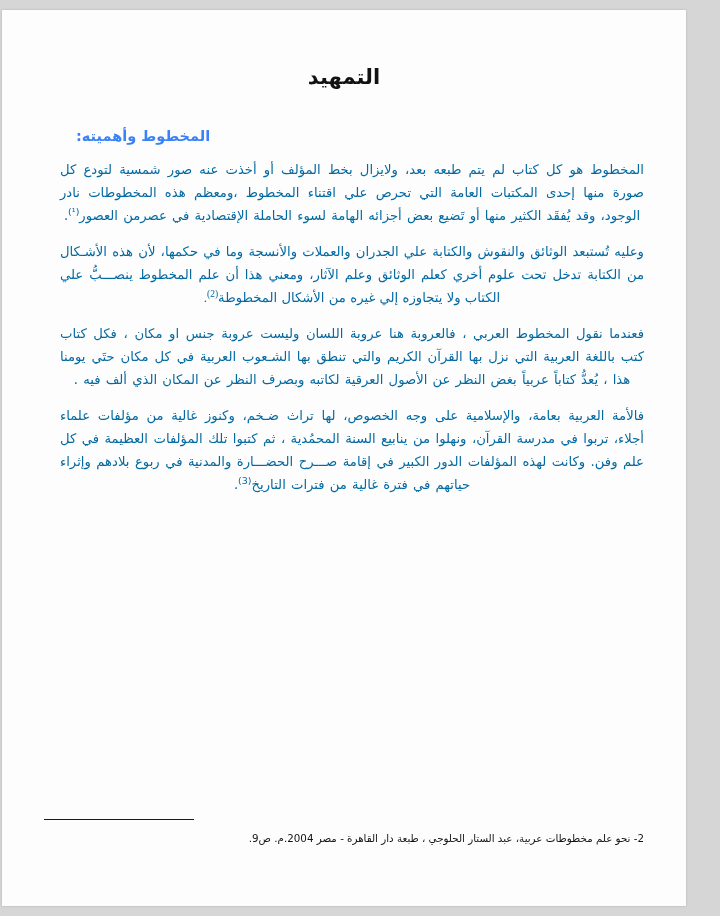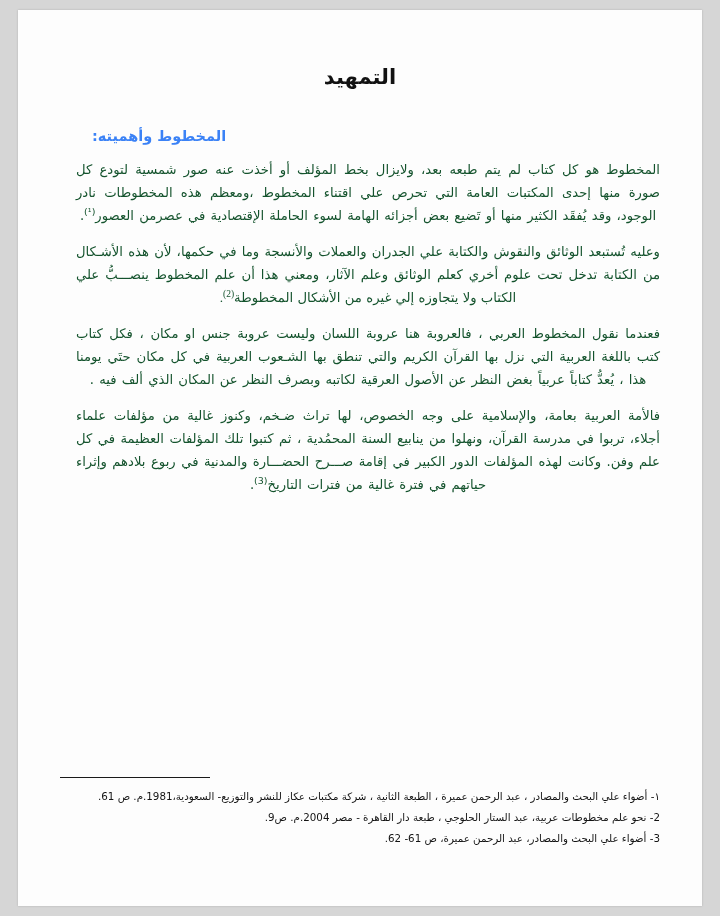--- a/index.html
+++ b/index.html
@@ -18,21 +18,21 @@
   
   .page-frame {
     position: relative;
     width: 720px;
     height: 916px;
     background: #d6d6d6;
     box-sizing: border-box;
   }
   .paper {
     position: absolute;
-    left: 18px;
+    left: 2px;
     top: 10px;
     width: 684px;
     height: 896px;
     background: #fdfdfd;
     box-sizing: border-box;
     box-shadow: 0 0 2px rgba(0,0,0,0.18);
   }
   .paper-inner {
     position: absolute;
     left: 42px;
@@ -63,21 +63,21 @@
 
   
   .body-block {
     margin-top: 14px;
   }
   .para {
     text-align: justify;
     text-align-last: center;
     font-size: 13.2px;
     line-height: 23px;
-    color: #14532d;
+    color: #0369a1;
     margin: 0 0 12px 16px;
     text-indent: 0;
     direction: rtl;
     word-spacing: 1px;
   }
   .para.p1 { margin-bottom: 13px; }
   .para.p2 { margin-bottom: 13px; }
   .para.p3 { margin-bottom: 13px; font-family: Liberation Serif, serif; }
   .para.p4 { margin-bottom: 13px; }
   .para.p5 { margin-bottom: 0; }
@@ -135,18 +135,16 @@
 
         <p class="para p4"><span>فعندما نقول المخطوط العربي ، فالعروبة هنا عروبة اللسان وليست عروبة جنس او مكان ، فكل كتاب كتب باللغة العربية التي نزل بها القرآن الكريم والتي تنطق بها الشـعوب العربية في كل مكان حتَي يومنا هذا ، يُعدُّ كتاباً عربياً بغض النظر عن الأصول العرقية لكاتبه وبصرف النظر عن المكان الذي ألف فيه</span><sup class="fn"></sup><span> .</span></p>
 
         <p class="para p5"><span>فالأمة العربية بعامة، والإسلامية على وجه الخصوص، لها تراث ضـخم، وكنوز غالية من مؤلفات علماء أجلاء، تربوا في مدرسة القرآن، ونهلوا من ينابيع السنة المحمُدية ، ثم كتبوا تلك المؤلفات العظيمة في كل علم وفن. وكانت لهذه المؤلفات الدور الكبير في إقامة صـــرح الحضـــارة والمدنية في ربوع بلادهم وإثراء حياتهم في فترة غالية من فترات التاريخ</span><sup class="fn">(3)</sup><span>.</span></p>
 
       </div>
     </div>
 
     <div class="footnote-zone">
       <div class="footnote-rule"></div>
-      <div class="footnote-line">١- أضواء علي البحث والمصادر ، عبد الرحمن عميرة ، الطبعة الثانية ، شركة مكتبات عكاز للنشر والتوزيع- السعودية،1981.م. ص 61.</div>
       <div class="footnote-line">2- نحو علم مخطوطات عربية، عبد الستار الحلوجي ، طبعة دار القاهرة - مصر 2004.م. ص9.</div>
-      <div class="footnote-line">3- أضواء علي البحث والمصادر، عبد الرحمن عميرة، ص 61- 62.</div>
     </div>
   </div>
 </div>
 
 </body></html>

